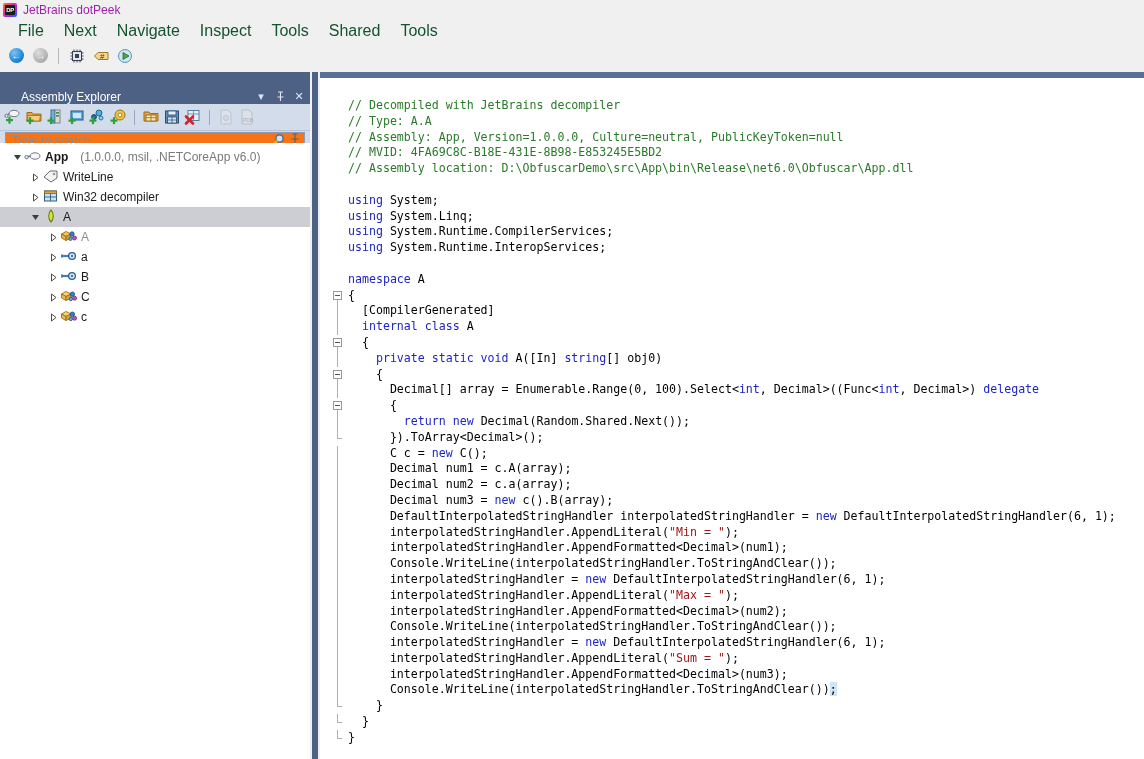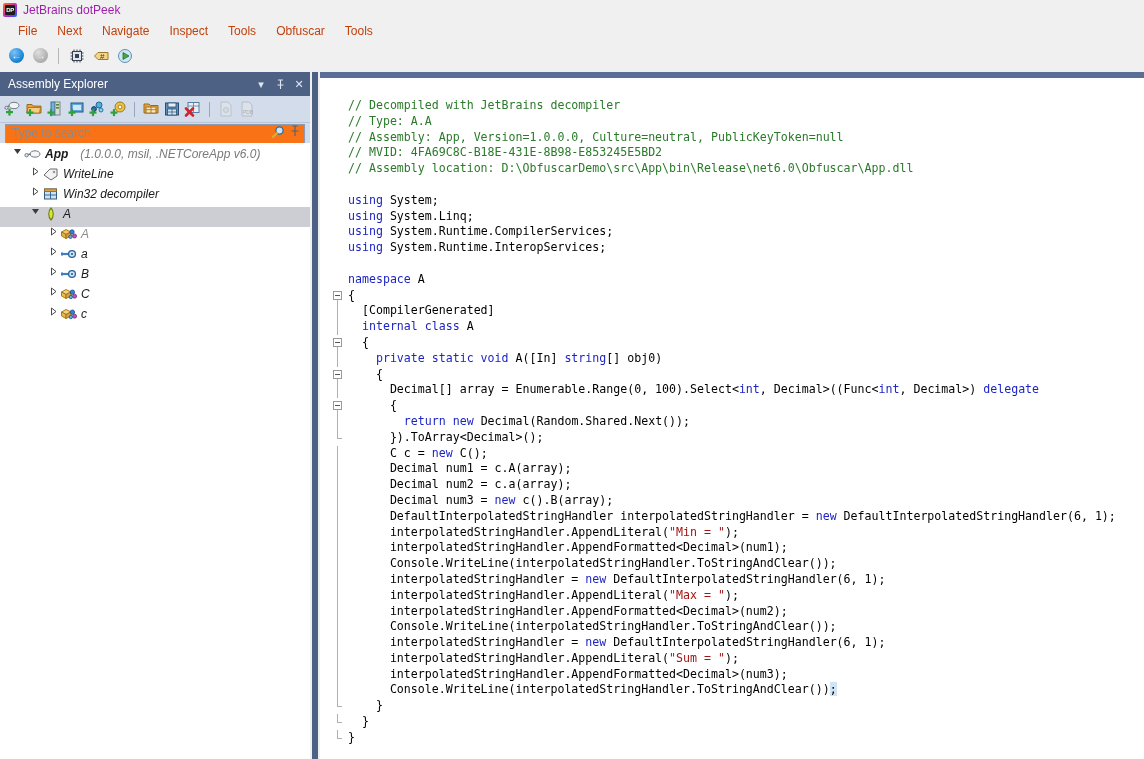--- a/index.html
+++ b/index.html
@@ -22,44 +22,44 @@
     border-radius:2px;}
   .win-logo .inner{position:absolute;left:2px;top:2px;right:2px;bottom:2px;background:#1b1b1b;border-radius:1px;
     color:#fff;font-size:6px;font-weight:bold;line-height:10px;text-align:center;letter-spacing:-0.5px;}
   .win-title{font-size:12px;color:#a21caf;}
 
   
   .menubar{
     position:absolute;left:0;top:20px;width:1144px;height:22px;
     background:#f0f0f0;display:flex;align-items:center;padding-left:8px;
   }
-  .menu-item{font-size:12px;color:#c2410c;padding:2px 10px;cursor:default;}
+  .menu-item{font-size:16px;color:#14532d;padding:2px 10px;cursor:default;}
 
   
   .maintoolbar{
     position:absolute;left:0;top:42px;width:1144px;height:27px;
     background:#f0f0f0;display:flex;align-items:center;padding-left:5px;gap:2px;
   }
   .tb-btn{width:22px;height:22px;display:flex;align-items:center;justify-content:center;}
   .tb-sep{width:1px;height:16px;background:#b8b8b8;margin:0 5px;}
 
   .circ{width:15px;height:15px;border-radius:50%;display:block;}
   .circ-blue{background:radial-gradient(circle at 35% 30%,#7ec0f5,#1f8ad6 60%,#0d5fa0);}
   .circ-grey{background:radial-gradient(circle at 35% 30%,#dedede,#b4b4b4 60%,#9a9a9a);}
   .arrow-w{position:absolute;color:#fff;font-size:10px;font-weight:bold;line-height:15px;}
 
   
   .panel{
     position:absolute;left:0;top:72px;width:310px;height:687px;
     background:#ffffff;
   }
   .panel-header{
-    height:24px;background:#4f6persistent;
+    height:32px;background:#4f6persistent;
     background:#4d6185;
-    display:flex;align-items:center;color:#ffffff;font-size:12px;padding-left:8px;
+    display:flex;align-items:flex-end;color:#ffffff;font-size:12px;padding-left:21px;
   }
   .panel-header .ttl{flex:1;}
   .hdr-btn{width:16px;height:16px;display:flex;align-items:center;justify-content:center;color:#dfe6f2;font-size:11px;margin-right:3px;}
 
   .panel-toolbar{
     height:26px;background:#d3dcea;display:flex;align-items:center;padding-left:4px;gap:3px;
     border-bottom:1px solid #b9c4d6;
   }
   .ic{width:18px;height:18px;position:relative;display:inline-block;}
   .pt-sep{width:1px;height:15px;background:#9aa8bf;margin:0 4px;}
@@ -69,21 +69,21 @@
     height:20px;background:#f97316;border:1px solid #8b9bb4;display:flex;align-items:flex-start;
     padding:0 4px;
   }
   .searchbox input{
     border:0;outline:0;flex:1;font-family:"Liberation Sans",sans-serif;font-size:12px;color:#333;
     background:transparent;
   }
   .searchbox input::placeholder{color:#8a8a8a;}
 
   .tree{position:absolute;left:0;top:71px;right:0;bottom:0;background:#ffffff;overflow:hidden;padding-top:4px;}
-  .trow{height:20px;display:flex;align-items:flex-start;font-size:12px;color:#1a1a1a;white-space:nowrap;font-style:italic;}
+  .trow{height:20px;display:flex;align-items:center;font-size:12px;color:#1a1a1a;white-space:nowrap;}
   .trow.sel{background:#cdcdd4;}
   .tw{width:14px;display:flex;align-items:center;justify-content:center;color:#4a4a4a;font-size:9px;}
   .tw.filled{color:#3c3c3c;}
   .ticon{width:18px;height:16px;margin-right:3px;position:relative;display:inline-block;}
   .tlabel{color:#1a1a1a;}
   .tlabel.dim{color:#8d8d8d;}
   .tmeta{color:#7a7a7a;margin-left:12px;}
 
   
   .splitter{position:absolute;left:310px;top:72px;width:10px;height:687px;background:#f0f0f0;}
@@ -126,21 +126,21 @@
     </div>
     <span class="win-title">JetBrains dotPeek</span>
   </div>
 
   <div class="menubar">
     <div class="menu-item">File</div>
     <div class="menu-item">Next</div>
     <div class="menu-item">Navigate</div>
     <div class="menu-item">Inspect</div>
     <div class="menu-item">Tools</div>
-    <div class="menu-item">Obfuscar</div>
+    <div class="menu-item">Shared</div>
     <div class="menu-item">Tools</div>
   </div>
 
   <div class="maintoolbar">
     <div class="tb-btn">
       <div style="position:relative;width:15px;height:15px;">
         <span class="circ circ-blue"></span>
         <span class="arrow-w" style="left:3px;top:0;">←</span>
       </div>
     </div>

